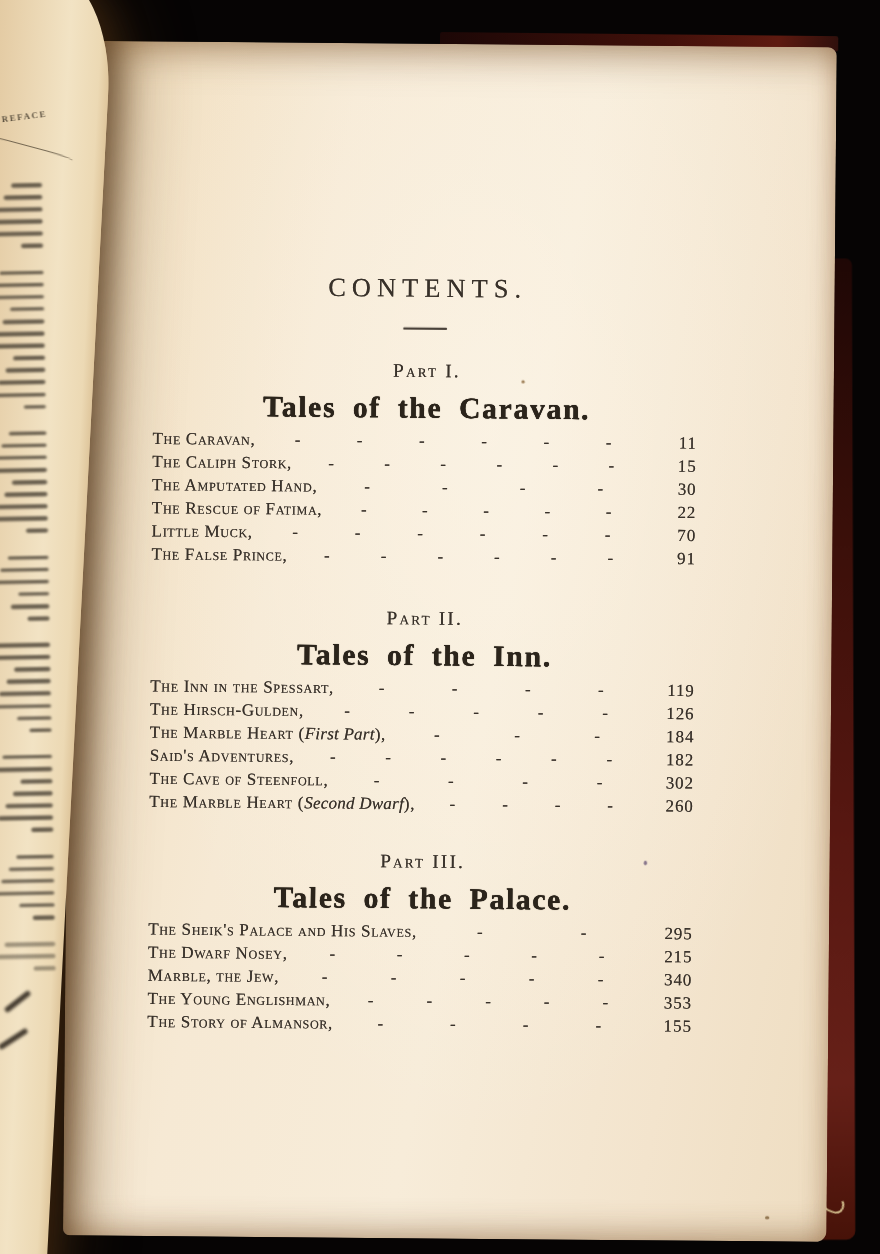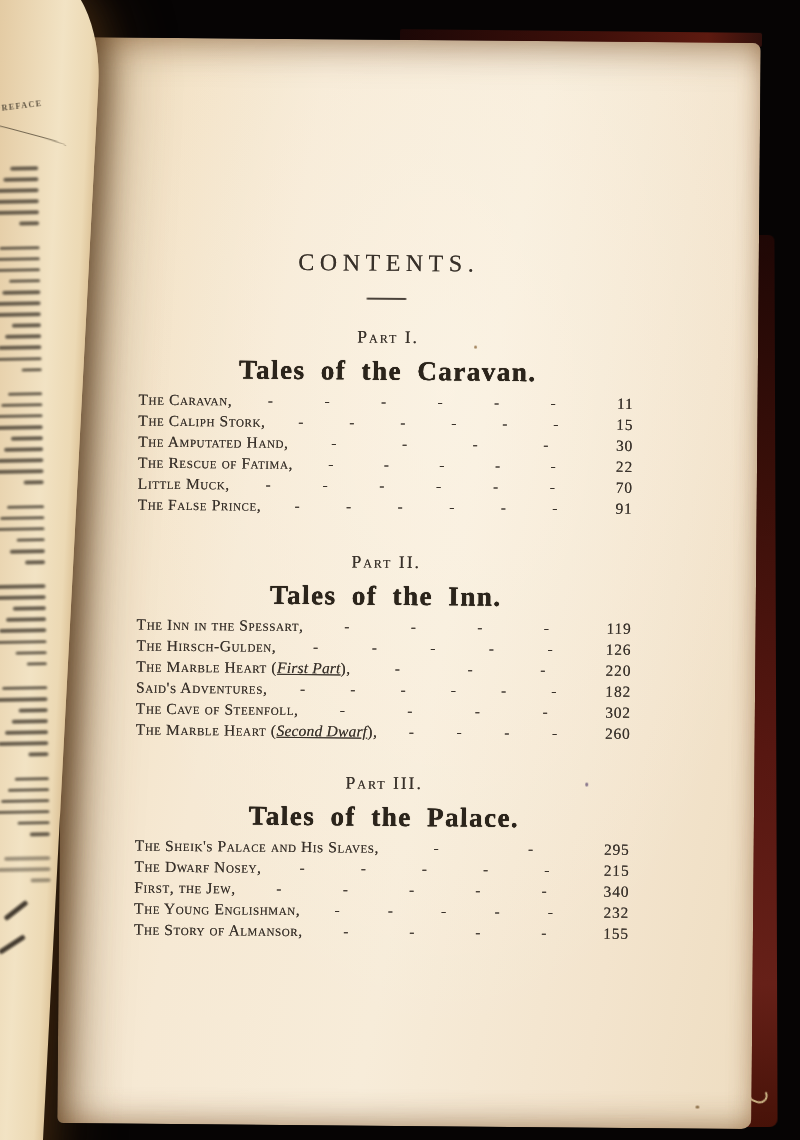--- a/index.html
+++ b/index.html
@@ -64,21 +64,21 @@
     height:35px;margin:0;color:var(--blackletter-ink);
     text-shadow:0 0 .7px currentColor, 0 0 .3px currentColor;
   }
   .rows{position:relative;padding-left:75px;width:495px;}
   .row{
     display:flex;align-items:baseline;height:21px;line-height:21px;
     font-size:15.5px;color:var(--ink);text-shadow:0 0 .35px rgba(56,49,42,.8);
   }
   .rt{white-space:nowrap;letter-spacing:.6px;}
   .sc{font-variant:small-caps;}
-  .ti{font-style:italic;font-variant:normal;letter-spacing:.2px;text-decoration:underline;}
+  .ti{font-style:italic;font-variant:normal;letter-spacing:.2px;}
   .leader{
     flex:1;display:flex;justify-content:space-around;align-items:center;
     padding:0 14px 0 10px;overflow:hidden;
   }
   .dash{font-weight:700;transform:scaleY(.9);}
   .pg{width:38px;text-align:right;letter-spacing:.8px;}
   .speck{position:absolute;border-radius:50%;filter:blur(.6px);opacity:.8;}
   .speck.s1{left:410px;top:305px;width:3px;height:3px;background:#8d6a3e;}
   .speck.s2{left:525px;top:741px;width:3px;height:4px;background:#6e5a7a;}
   .speck.s3{left:638px;top:1063px;width:4px;height:3px;background:#7d5f38;}
@@ -224,21 +224,21 @@
               </span>
               <span class="pg">126</span>
             </div>
             <div class="row">
               <span class="rt"><span class="sc">The Marble Heart (</span><span class="ti">First Part</span><span class="sc">),</span></span>
               <span class="leader">
                 <span class="dash">-</span>
                 <span class="dash">-</span>
                 <span class="dash">-</span>
               </span>
-              <span class="pg">220</span>
+              <span class="pg">184</span>
             </div>
             <div class="row">
               <span class="rt"><span class="sc">Said's Adventures,</span></span>
               <span class="leader">
                 <span class="dash">-</span>
                 <span class="dash">-</span>
                 <span class="dash">-</span>
                 <span class="dash">-</span>
                 <span class="dash">-</span>
                 <span class="dash">-</span>
@@ -284,40 +284,40 @@
               <span class="leader">
                 <span class="dash">-</span>
                 <span class="dash">-</span>
                 <span class="dash">-</span>
                 <span class="dash">-</span>
                 <span class="dash">-</span>
               </span>
               <span class="pg">215</span>
             </div>
             <div class="row">
-              <span class="rt"><span class="sc">First, the Jew,</span></span>
+              <span class="rt"><span class="sc">Marble, the Jew,</span></span>
               <span class="leader">
                 <span class="dash">-</span>
                 <span class="dash">-</span>
                 <span class="dash">-</span>
                 <span class="dash">-</span>
                 <span class="dash">-</span>
               </span>
               <span class="pg">340</span>
             </div>
             <div class="row">
               <span class="rt"><span class="sc">The Young Englishman,</span></span>
               <span class="leader">
                 <span class="dash">-</span>
                 <span class="dash">-</span>
                 <span class="dash">-</span>
                 <span class="dash">-</span>
                 <span class="dash">-</span>
               </span>
-              <span class="pg">232</span>
+              <span class="pg">353</span>
             </div>
             <div class="row">
               <span class="rt"><span class="sc">The Story of Almansor,</span></span>
               <span class="leader">
                 <span class="dash">-</span>
                 <span class="dash">-</span>
                 <span class="dash">-</span>
                 <span class="dash">-</span>
               </span>
               <span class="pg">155</span>

